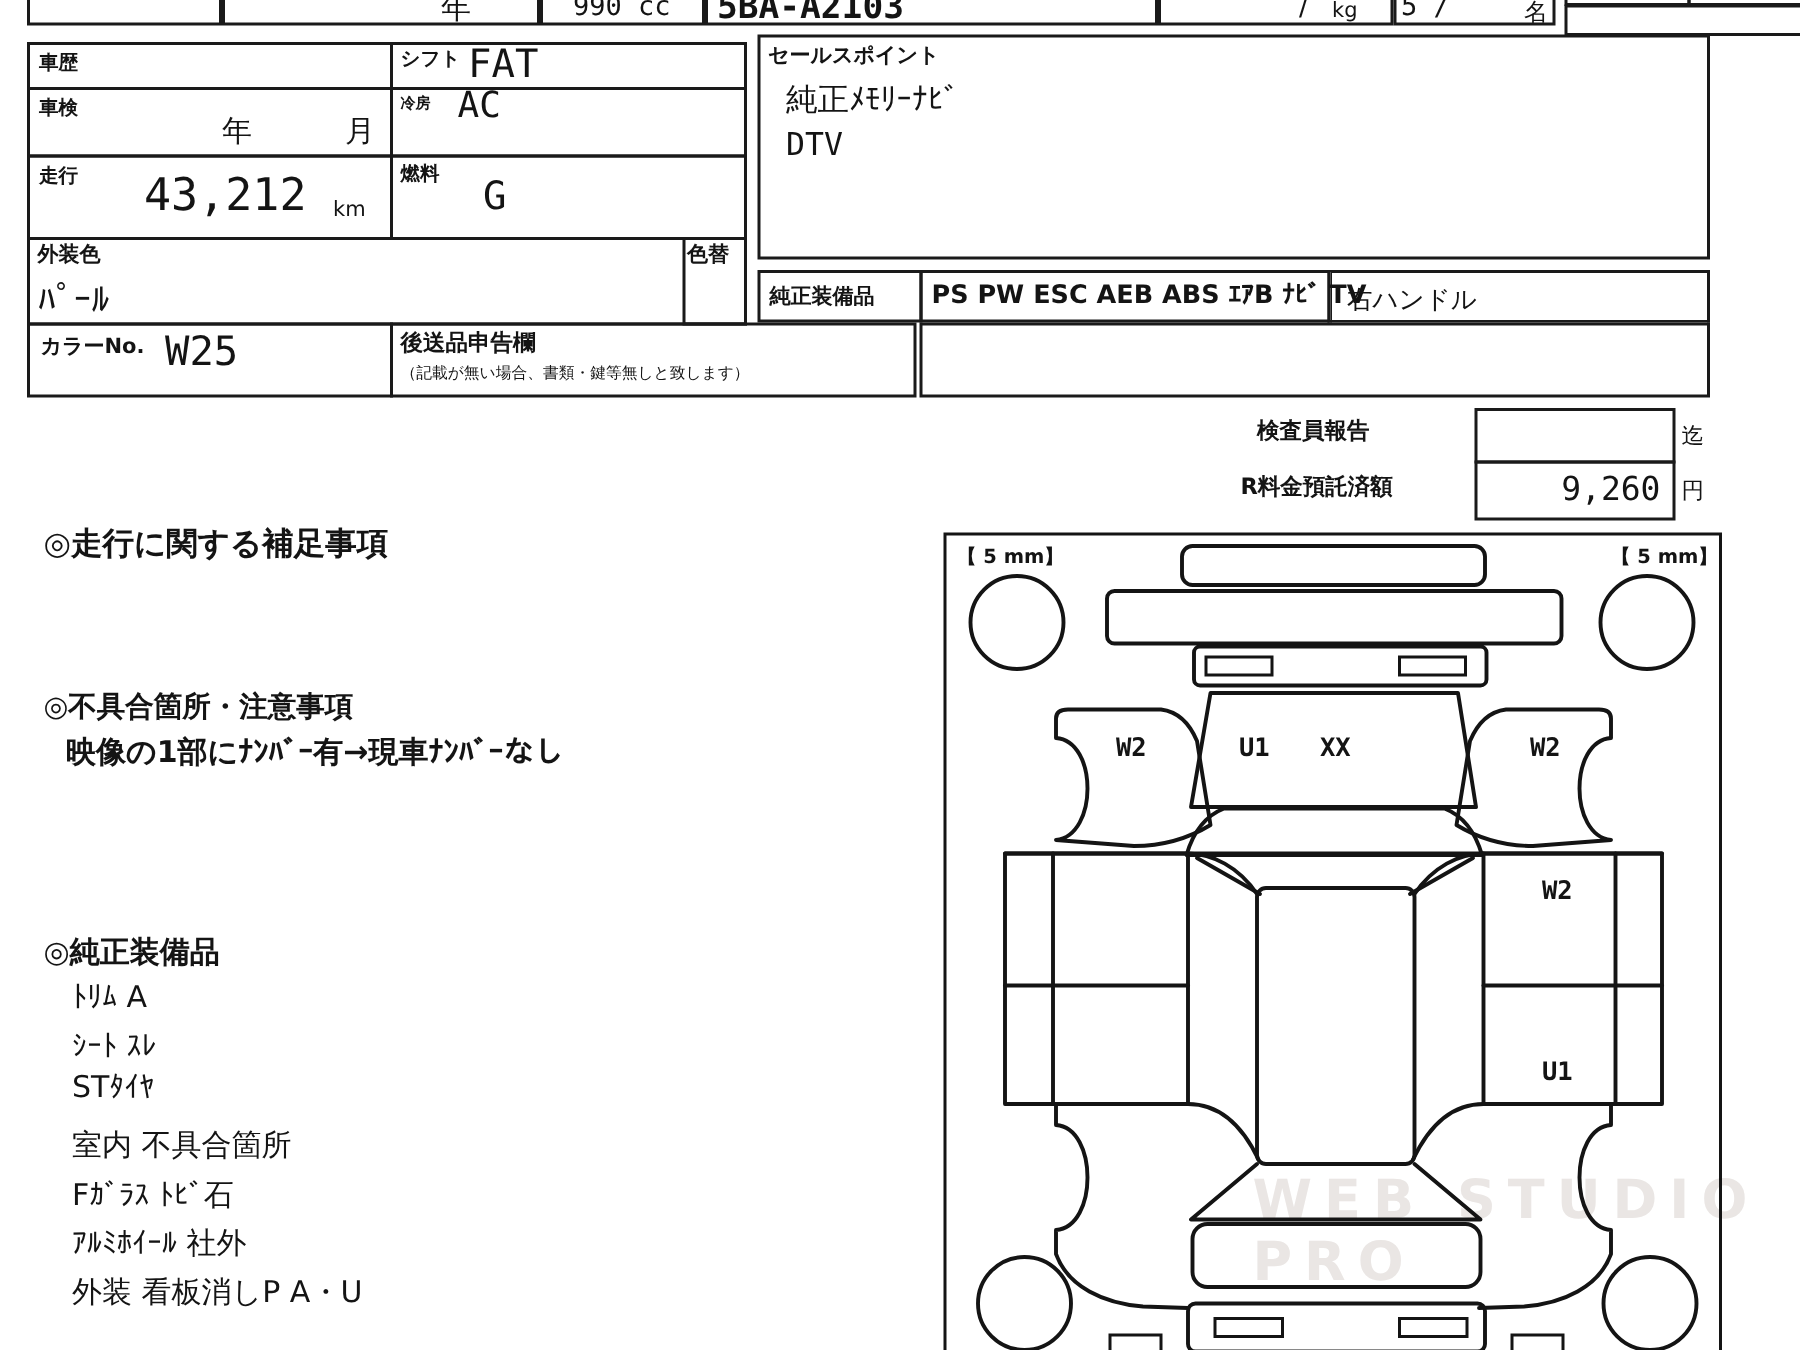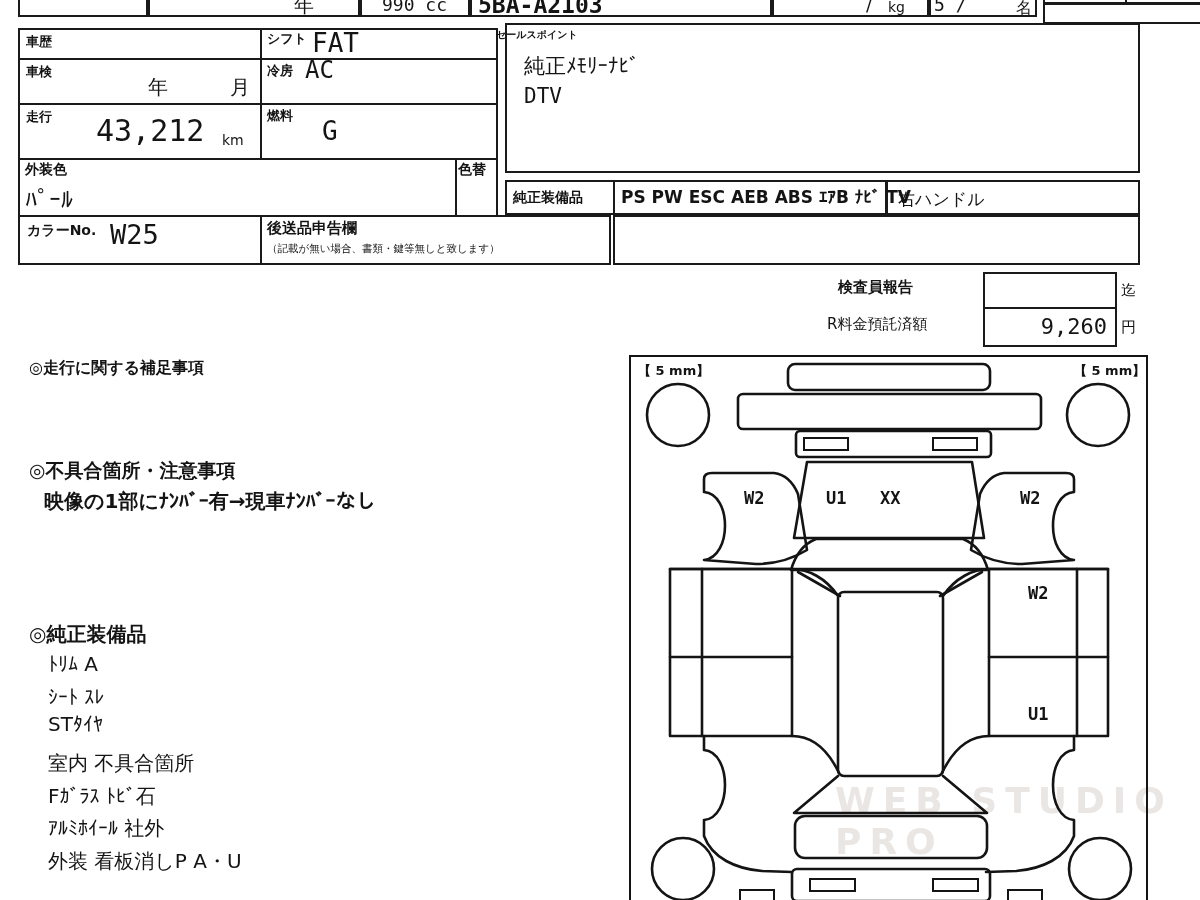--- a/index.html
+++ b/index.html
@@ -48,57 +48,57 @@
 <div class="bx" style="left:455px;top:158px;width:43px;height:59px"></div>
 <div class="bx" style="left:18px;top:215px;width:244px;height:50px"></div>
 <div class="bx" style="left:260px;top:215px;width:351px;height:50px"></div>
 
 <div class="lbl" style="left:26px;top:33px;font-size:13px">車歴</div>
 <div class="lbl" style="left:267px;top:30px;font-size:13px">シフト</div>
 <div class="txt mono" style="left:312px;top:28px;font-size:26px">FAT</div>
 <div class="lbl" style="left:26px;top:63px;font-size:13px">車検</div>
 <div class="txt" style="left:148px;top:74px;font-size:20px">年</div>
 <div class="txt" style="left:230px;top:74px;font-size:20px">月</div>
-<div class="lbl" style="left:267px;top:62px;font-size:13px">冷房</div>
+<div class="lbl" style="left:267px;top:62px;font-size:10px">冷房</div>
 <div class="txt mono" style="left:305px;top:56px;font-size:24px">AC</div>
 <div class="lbl" style="left:26px;top:108px;font-size:13px">走行</div>
 <div class="txt mono" style="left:96px;top:113px;font-size:30px">43,212</div>
 <div class="txt" style="left:222px;top:132px;font-size:14px">km</div>
 <div class="lbl" style="left:267px;top:107px;font-size:13px">燃料</div>
 <div class="txt mono" style="left:322px;top:116px;font-size:26px">G</div>
 <div class="lbl" style="left:25px;top:161px;font-size:14px">外装色</div>
 <div class="txt" style="left:25px;top:186px;font-size:24px">ﾊﾟｰﾙ</div>
 <div class="lbl" style="left:458px;top:161px;font-size:14px">色替</div>
 <div class="lbl" style="left:27px;top:222px;font-size:14px">カラーNo.</div>
 <div class="txt mono" style="left:110px;top:219px;font-size:27px">W25</div>
 <div class="lbl" style="left:267px;top:219px;font-size:15px">後送品申告欄</div>
 <div class="txt" style="left:267px;top:242px;font-size:10.5px">（記載が無い場合、書類・鍵等無しと致します）</div>
 
 <div class="bx" style="left:505px;top:23px;width:635px;height:150px"></div>
-<div class="lbl" style="left:496px;top:28px;font-size:10px">セールスポイント</div>
+<div class="lbl" style="left:512px;top:28px;font-size:14px">セールスポイント</div>
 <div class="txt" style="left:524px;top:52px;font-size:21px">純正ﾒﾓﾘｰﾅﾋﾞ</div>
 <div class="txt mono" style="left:524px;top:84px;font-size:21px">DTV</div>
 
 <div class="bx" style="left:505px;top:180px;width:110px;height:35px"></div>
 <div class="bx" style="left:613px;top:180px;width:274px;height:35px"></div>
 <div class="bx" style="left:885px;top:180px;width:255px;height:35px;border-left:3px double #1a1a1a"></div>
 <div class="bx" style="left:613px;top:215px;width:527px;height:50px"></div>
 
 <div class="lbl" style="left:513px;top:189px;font-size:14px">純正装備品</div>
 <div class="txt" style="left:621px;top:187px;font-size:17px;font-weight:700">PS PW ESC AEB ABS ｴｱB ﾅﾋﾞ TV</div>
 <div class="txt" style="left:898px;top:188px;font-size:17px">右ハンドル</div>
 
 <div class="txt" style="left:838px;top:278px;font-size:15px;font-weight:600">検査員報告</div>
 <div class="bx" style="left:983px;top:272px;width:134px;height:37px;border-width:2px"><span></span></div>
 <div class="txt" style="left:1121px;top:281px;font-size:15px">迄</div>
-<div class="txt" style="left:827px;top:315px;font-size:15px;font-weight:400">R料金預託済額</div>
+<div class="txt" style="left:827px;top:315px;font-size:15px;font-weight:700">R料金預託済額</div>
 <div class="bx" style="left:983px;top:307px;width:134px;height:40px;text-align:right;padding-right:8px;font-size:22px;line-height:36px"><span class="mono">9,260</span></div>
 <div class="txt" style="left:1121px;top:318px;font-size:15px">円</div>
 
-<div class="lbl" style="left:29px;top:358px;font-size:16px">◎走行に関する補足事項</div>
+<div class="lbl" style="left:29px;top:348px;font-size:21px">◎走行に関する補足事項</div>
 <div class="lbl" style="left:29px;top:458px;font-size:19px">◎不具合箇所・注意事項</div>
 <div class="txt" style="left:44px;top:488px;font-size:20px;font-weight:600">映像の1部にﾅﾝﾊﾞｰ有→現車ﾅﾝﾊﾞｰなし</div>
 <div class="lbl" style="left:29px;top:621px;font-size:20px">◎純正装備品</div>
 
 <div class="txt" style="left:48px;top:652px;font-size:20px">ﾄﾘﾑ A</div>
 <div class="txt" style="left:48px;top:685px;font-size:20px">ｼｰﾄ ｽﾚ</div>
 <div class="txt" style="left:48px;top:712px;font-size:20px">STﾀｲﾔ</div>
 <div class="txt" style="left:48px;top:750px;font-size:20px">室内 不具合箇所</div>
 <div class="txt" style="left:48px;top:783px;font-size:20px">Fｶﾞﾗｽ ﾄﾋﾞ石</div>
 <div class="txt" style="left:48px;top:815px;font-size:20px">ｱﾙﾐﾎｲｰﾙ 社外</div>

